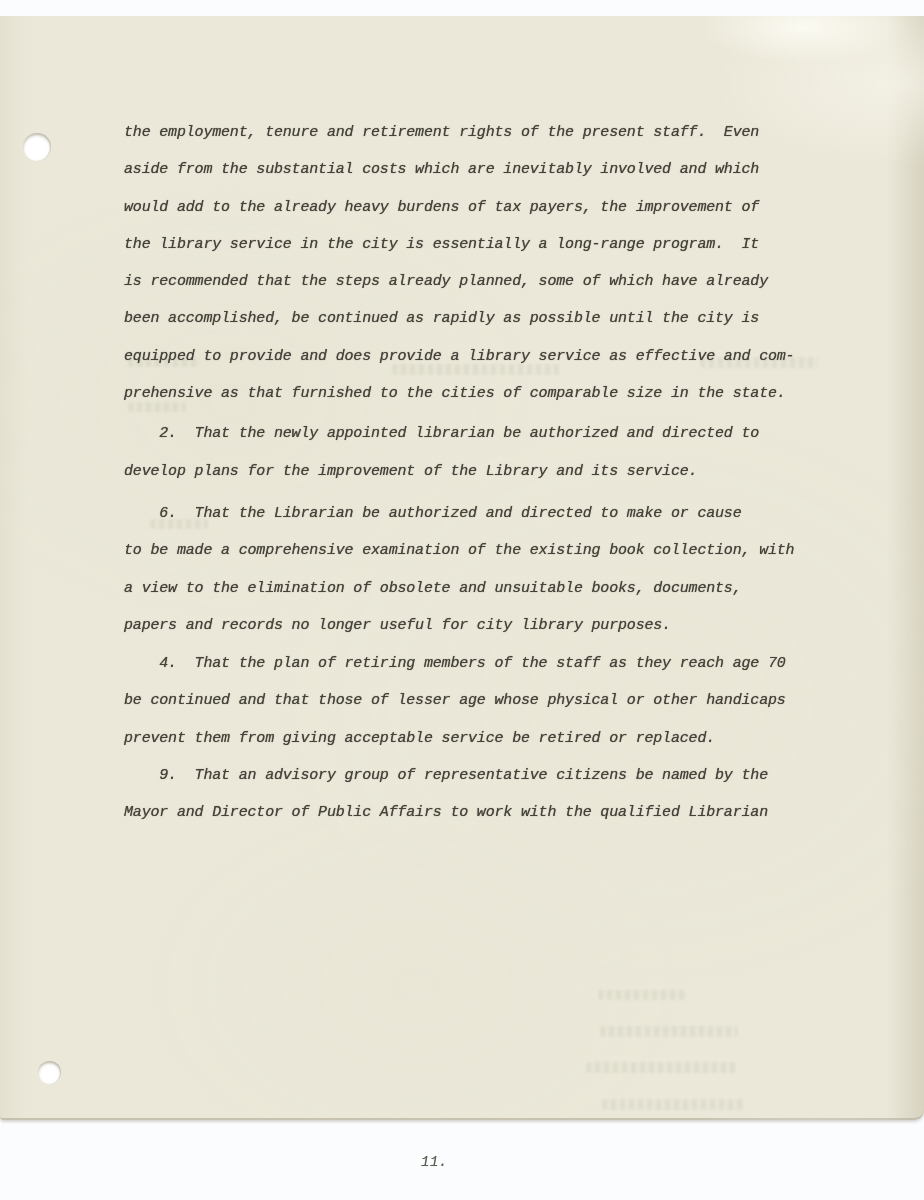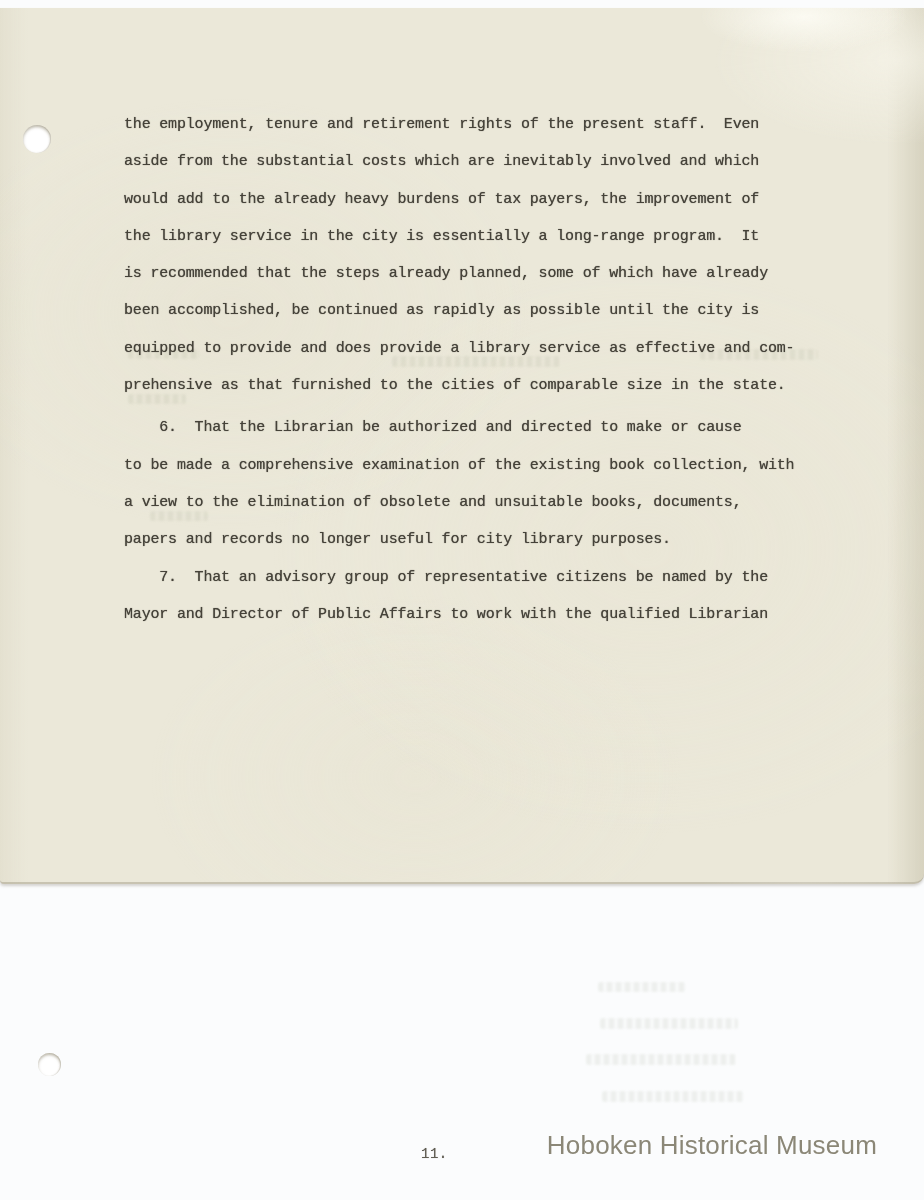--- a/index.html
+++ b/index.html
@@ -17,33 +17,34 @@
     font-family: "Liberation Mono", "DejaVu Sans Mono", monospace;
   }
   .scan {
     position: relative;
     width: 924px; height: 1200px;
     background: var(--backing);
     overflow: hidden;
   }
   .paper {
     position: absolute;
-    left: 0; top: 8px;
-    width: 924px; height: 876px;
+    left: 0; top: 16px;
+    width: 924px; height: 1104px;
     background:
       radial-gradient(160px 55px at 87% 1%, rgba(252,251,243,0.95), transparent 65%),
       radial-gradient(260px 120px at 97% 6%, rgba(247,245,234,0.7), transparent 70%),
       radial-gradient(420px 300px at 25% 35%, rgba(228,224,206,0.35), transparent 72%),
       radial-gradient(500px 380px at 70% 62%, rgba(232,228,211,0.35), transparent 75%),
       radial-gradient(380px 260px at 45% 88%, rgba(230,226,208,0.3), transparent 70%),
       linear-gradient(90deg, rgba(212,207,187,0.30) 0%, rgba(212,207,187,0) 3%, rgba(212,207,187,0) 96%, rgba(190,184,160,0.45) 100%),
       var(--paper);
     border-radius: 0 0 10px 4px;
     border-bottom: 2px solid rgba(158,151,128,0.45);
     box-shadow: 0 2px 3px rgba(110,105,88,0.28);
+    font-style: italic;
   }
   .hole {
     position: absolute;
     background: radial-gradient(circle at 42% 62%, #ffffff 55%, #f4f2ea 100%);
     border-radius: 50%;
     box-shadow: inset 0 2px 3px rgba(138,132,110,0.55), inset -1px 0 1px rgba(138,132,110,0.25);
   }
   .hole-top    { left: 23px; top: 117px;  width: 28px; height: 28px; }
   .hole-bottom { left: 38px; top: 1045px; width: 23px; height: 23px; }
 
@@ -120,24 +121,28 @@
 
     <div class="doc">
         <div class="para para-0">the employment, tenure and retirement rights of the present staff.  Even
 aside from the substantial costs which are inevitably involved and which
 would add to the already heavy burdens of tax payers, the improvement of
 the library service in the city is essentially a long-range program.  It
 is recommended that the steps already planned, some of which have already
 been accomplished, be continued as rapidly as possible until the city is
 equipped to provide and does provide a library service as effective and com-
 prehensive as that furnished to the cities of comparable size in the state.</div>
+        <div class="para para-3">    2.  That the newly appointed librarian be authorized and directed to
+develop plans for the improvement of the Library and its service.</div>
         <div class="para para-4">    6.  That the Librarian be authorized and directed to make or cause
 to be made a comprehensive examination of the existing book collection, with
 a view to the elimination of obsolete and unsuitable books, documents,
 papers and records no longer useful for city library purposes.</div>
-        <div class="para para-6">    7.  That an advisory group of representative citizens be named by the
+        <div class="para para-5">    4.  That the plan of retiring members of the staff as they reach age 70
+be continued and that those of lesser age whose physical or other handicaps
+prevent them from giving acceptable service be retired or replaced.</div>
+        <div class="para para-6">    9.  That an advisory group of representative citizens be named by the
 Mayor and Director of Public Affairs to work with the qualified Librarian</div>
       </div>
 
     <div class="pageno">11.</div>
-    <div class="watermark">Hoboken Historical Museum</div>
   </div>
 </div>
 
 </body></html>

